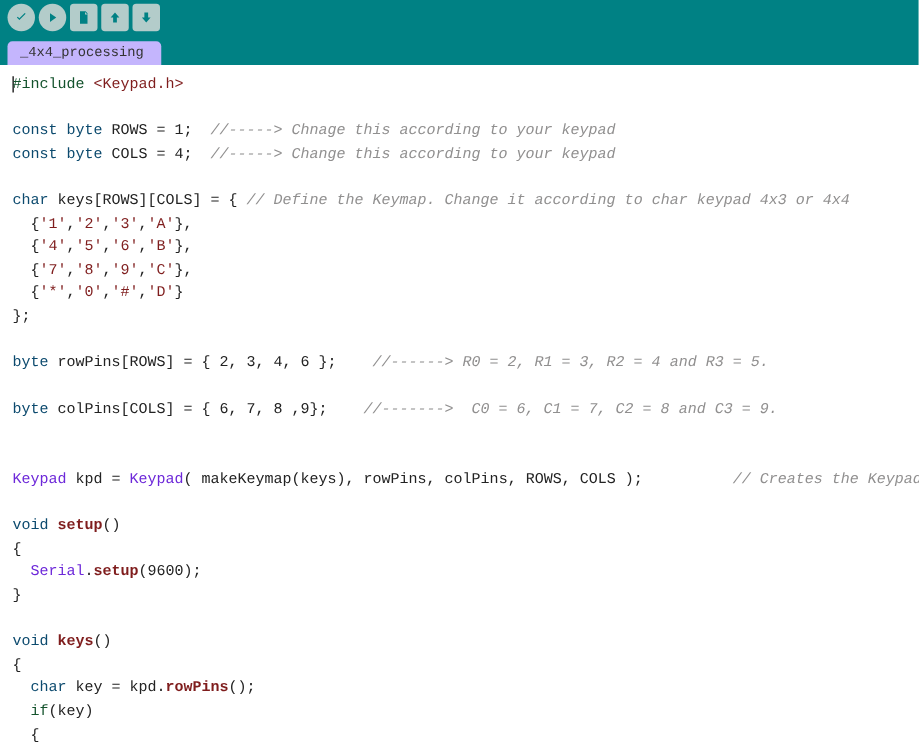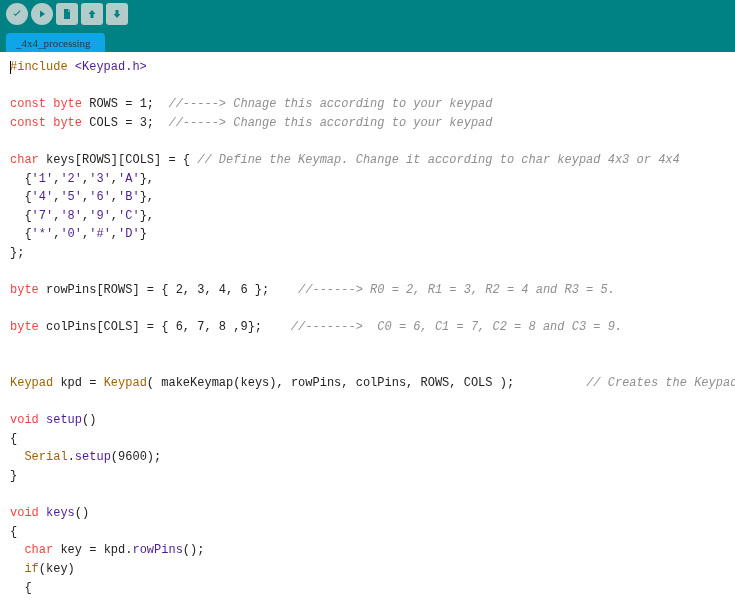--- a/index.html
+++ b/index.html
@@ -34,42 +34,42 @@
   }
   .tbtn svg { width: 12px; height: 12px; fill: #008184; }
   .tabbar {
     background: #008184;
     height: 24px;
     display: flex;
     align-items: flex-end;
     padding-left: 6px;
   }
   .tab {
-    background: #0ea5e9;
+    background: #c4b5fd;
     padding: 4px 14px 3px 10px;
-    font-family: Liberation Serif, serif;
+    font-family: Liberation Mono, monospace;
     font-size: 11px;
     color: #333;
     border-top-left-radius: 4px;
     border-top-right-radius: 4px;
   }
   .editor {
     padding: 6px 10px;
     white-space: pre;
     line-height: 1.55;
     color: #222;
     overflow: auto;
     height: calc(100% - 52px);
   }
-  .kw { color: #a16207; }
-  .type { color: #ef4444; }
-  .str { color: #4c1d95; text-align: center; }
+  .kw { color: #14532d; }
+  .type { color: #0c4a6e; }
+  .str { color: #7f1d1d; text-align: center; }
   .comment { color: #908f8f; font-style: italic; }
-  .fn { color: #4c1d95; }
-  .lib { color: #a16207; text-align: right; }
+  .fn { color: #7f1d1d; font-weight: bold; }
+  .lib { color: #6d28d9; text-align: right; }
   .cursor {
     display: inline-block;
     width: 1px;
     height: 13px;
     background: #000;
     vertical-align: text-bottom;
     margin-right: -1px;
   }
 </style>
 </head>
@@ -103,21 +103,21 @@
   </div>
 </div>
 
 <div class="tabbar">
   <div class="tab">_4x4_processing</div>
 </div>
 
 <div class="editor"><span class="cursor"></span><span class="kw">#include</span> <span class="str">&lt;Keypad.h&gt;</span>
 
 <span class="type">const byte</span><span> ROWS = 1;  </span><span class="comment">//-----&gt; Chnage this according to your keypad</span>
-<span class="type">const byte</span><span> COLS = 3;  </span><span class="comment">//-----&gt; Change this according to your keypad</span>
+<span class="type">const byte</span><span> COLS = 4;  </span><span class="comment">//-----&gt; Change this according to your keypad</span>
 
 <span class="type">char</span><span> keys[ROWS][COLS] = { </span><span class="comment">// Define the Keymap. Change it according to char keypad 4x3 or 4x4</span>
 <span>  {</span><span class="str">'1'</span><span>,</span><span class="str">'2'</span><span>,</span><span class="str">'3'</span><span>,</span><span class="str">'A'</span><span>},</span>
 <span>  {</span><span class="str">'4'</span><span>,</span><span class="str">'5'</span><span>,</span><span class="str">'6'</span><span>,</span><span class="str">'B'</span><span>},</span>
 <span>  {</span><span class="str">'7'</span><span>,</span><span class="str">'8'</span><span>,</span><span class="str">'9'</span><span>,</span><span class="str">'C'</span><span>},</span>
 <span>  {</span><span class="str">'*'</span><span>,</span><span class="str">'0'</span><span>,</span><span class="str">'#'</span><span>,</span><span class="str">'D'</span><span>}</span>
 <span>};</span>
 
 <span class="type">byte</span><span> rowPins[ROWS] = { 2, 3, 4, 6 };    </span><span class="comment">//------&gt; R0 = 2, R1 = 3, R2 = 4 and R3 = 5.</span>
 

